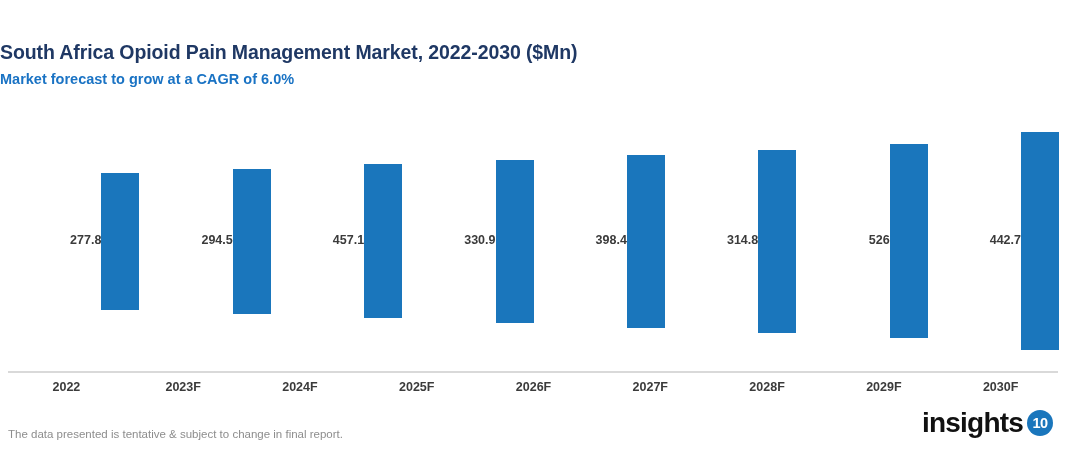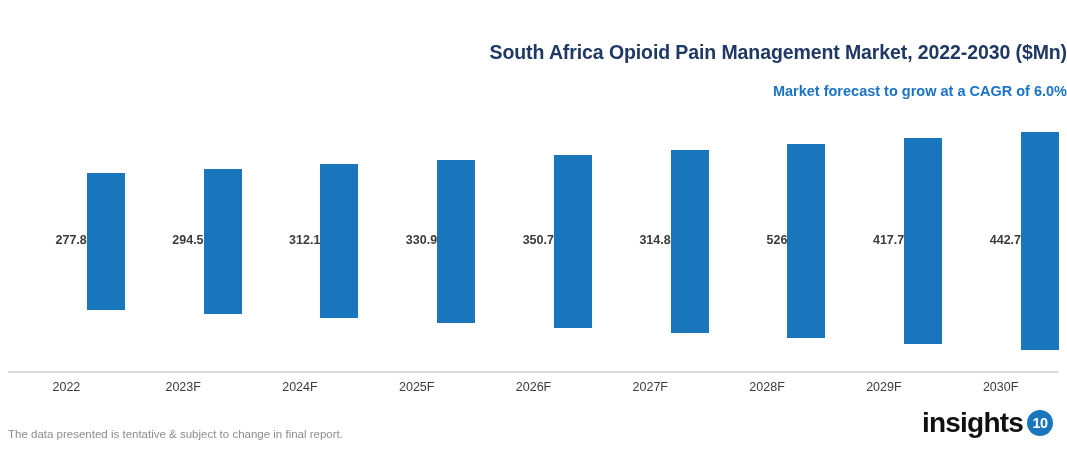--- a/index.html
+++ b/index.html
@@ -17,31 +17,31 @@
     background: #ffffff;
     overflow: hidden;
   }
 
   
   #title-block {
     position: absolute;
     top: 40px;
     left: 0;
     width: 1067px;
-    text-align: right;
+    text-align: left;
   }
   #chart-title {
     font-size: 19.5px;
     font-weight: bold;
     color: #1f3864;
     letter-spacing: -0.1px;
     line-height: 24px;
   }
   #chart-subtitle {
-    margin-top: 18px;
+    margin-top: 6px;
     font-size: 14.5px;
     font-weight: bold;
     color: #1a73c4;
     line-height: 18px;
   }
 
   
   #plot {
     position: absolute;
     left: 8px;
@@ -96,21 +96,21 @@
     top: 377px;
     width: 1051px;
     display: flex;
   }
   .cat-slot {
     flex: 1 1 0;
     text-align: center;
   }
   .cat-label {
     font-size: 12.5px;
-    font-weight: normal;
+    font-weight: bold;
     color: #3b3b3b;
   }
 
   
   #footnote {
     position: absolute;
     left: 8px;
     top: 428px;
     font-size: 11.5px;
     font-weight: normal;
@@ -160,42 +160,38 @@
     <div id="bars">
         <div class="bar-slot">
           <div class="bar-value">277.8</div>
           <div class="bar-rect" style="height: 137px; background: rgb(26, 118, 188);"></div>
         </div>
         <div class="bar-slot">
           <div class="bar-value">294.5</div>
           <div class="bar-rect" style="height: 145px; background: rgb(26, 118, 188);"></div>
         </div>
         <div class="bar-slot">
-          <div class="bar-value">312.1</div>
+          <div class="bar-value">457.1</div>
           <div class="bar-rect" style="height: 154px; background: rgb(26, 118, 188);"></div>
         </div>
         <div class="bar-slot">
           <div class="bar-value">330.9</div>
           <div class="bar-rect" style="height: 163px; background: rgb(26, 118, 188);"></div>
         </div>
         <div class="bar-slot">
-          <div class="bar-value">350.7</div>
+          <div class="bar-value">398.4</div>
           <div class="bar-rect" style="height: 173px; background: rgb(26, 118, 188);"></div>
         </div>
         <div class="bar-slot">
           <div class="bar-value">314.8</div>
           <div class="bar-rect" style="height: 183px; background: rgb(26, 118, 188);"></div>
         </div>
         <div class="bar-slot">
           <div class="bar-value">526</div>
           <div class="bar-rect" style="height: 194px; background: rgb(26, 118, 188);"></div>
-        </div>
-        <div class="bar-slot">
-          <div class="bar-value">417.7</div>
-          <div class="bar-rect" style="height: 206px; background: rgb(26, 118, 188);"></div>
         </div>
         <div class="bar-slot">
           <div class="bar-value">442.7</div>
           <div class="bar-rect" style="height: 218px; background: rgb(26, 118, 188);"></div>
         </div>
       </div>
   </div>
 
   <div id="axis-line"></div>
 

